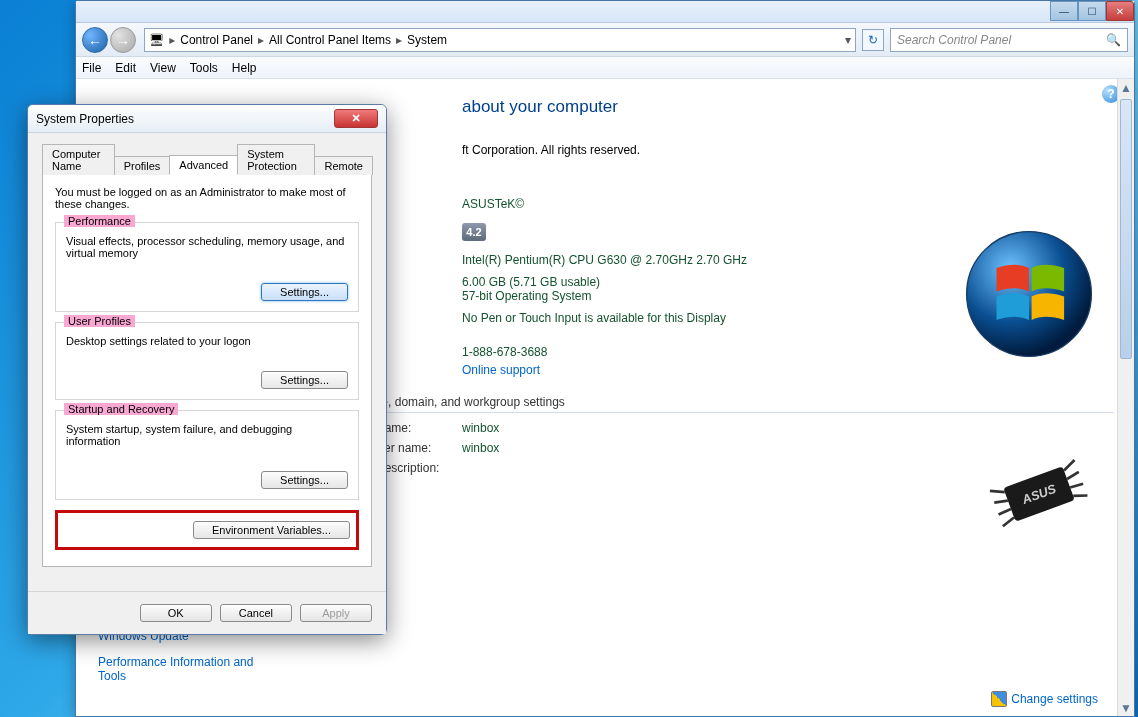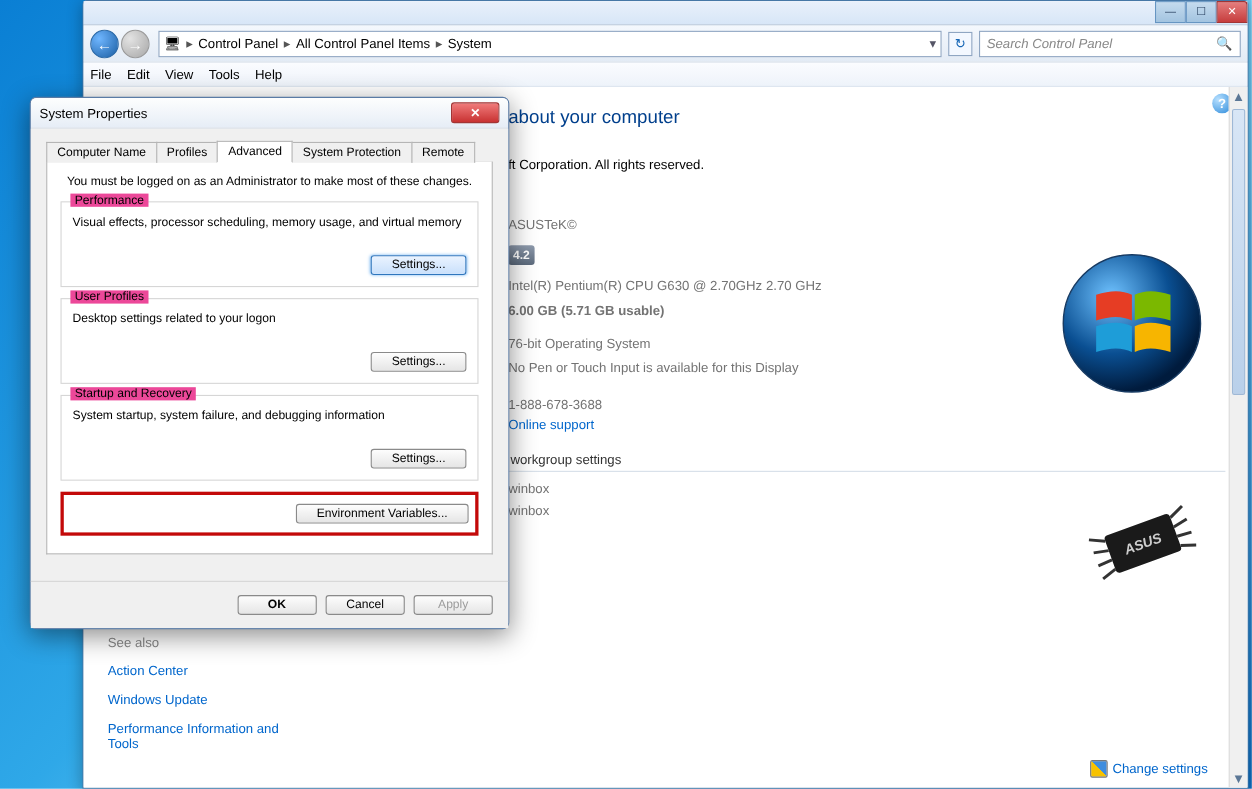--- a/index.html
+++ b/index.html
@@ -132,21 +132,21 @@
   }
   .section-head {
     font-size:12px;
     color:#333;
     padding-bottom:3px;
     border-bottom:1px solid #d5dee8;
     margin-bottom:8px;
   }
   .info-row { display:flex; font-size:12px; margin: 2px 0 6px 0; }
   .info-label { width: 160px; color:#333; flex-shrink:0; }
-  .info-val { color:#737373; }
+  .info-val { color:#14532d; }
   .link { color:#0066cc; cursor:pointer; }
   .rating-chip {
     display:inline-block; width:24px; height:18px;
     background: linear-gradient(#8e9aac,#5c6a7c);
     color:#fff; font-size:11px; font-weight:bold;
     border-radius:3px; text-align:center; line-height:18px;
     margin-right:6px;
   }
   .help-icon {
     position:absolute;
@@ -177,22 +177,22 @@
   .shield {
     width:16px;height:16px;
     background: linear-gradient(45deg,#f7c200 50%, #3f8dde 50%);
     border:1px solid #777; border-radius:2px;
   }
 
   
   .dialog {
     position:absolute;
     left: 27px;
-    top: 88px;
-    width: 436px;
+    top: 104px;
+    width: 360px;
     background: #f0f0f0;
     border: 1px solid #5a7ba5;
     border-radius:6px;
     box-shadow: 0 6px 24px rgba(0,0,0,.45);
     display:flex; flex-direction:column;
   }
   .dlg-titlebar {
     height: 28px;
     background: linear-gradient(#fdfefe,#e6edf6);
     border-bottom:1px solid #c8d3e0;
@@ -236,30 +236,30 @@
     z-index:1;
   }
   .inner-panel {
     background:#fff;
     border:1px solid #b5b5b5;
     border-top:none;
     padding: 12px 12px 16px 12px;
     margin-top:-13px;
     margin-bottom: 12px;
   }
-  .admin-note { font-size:11px; margin-bottom:12px;text-align:center; }
+  .admin-note { font-size:11px; margin-bottom:12px; }
   .groupbox {
     border:1px solid #d6d6d6;
     padding: 8px 10px 10px 10px;
     margin-bottom: 10px;
     position:relative;
   }
   .groupbox .gb-title {
     position:absolute; top:-8px; left:8px;
-    background:#ec4899; padding:0 4px;
+    background:#f9a8d4; padding:0 4px;
     font-size:11px;
   }
   .gb-desc { font-size:11px; margin-top:4px; margin-bottom:24px; }
   .settings-btn-row { text-align:right; }
   .w7-btn {
     border:1px solid #8a8a8a;
     border-radius:3px;
     background: linear-gradient(#fdfdfd,#e5e5e5);
     padding: 2px 18px;
     font-size:11px;
@@ -350,22 +350,22 @@
       </div>
 
       <div style="padding-left:160px; font-size:12px; margin-bottom:40px;">ft Corporation.  All rights reserved.</div>
 
       <div style="padding-left:160px;">
         <div class="info-val" style="margin-bottom:12px;">ASUSTeK©</div>
         <div style="display:flex;align-items:center;margin-bottom:12px;">
           <span class="rating-chip">4.2</span>
         </div>
         <div class="info-val" style="margin-bottom:8px;">Intel(R) Pentium(R) CPU G630 @ 2.70GHz  2.70 GHz</div>
-        <div class="info-val" style="margin-bottom:16px;font-weight:bold;">6.00 GB (5.71 GB usable)</div>
-        <div class="info-val" style="margin-bottom:8px;">76-bit Operating System</div>
+        <div class="info-val" style="margin-bottom:0;">6.00 GB (5.71 GB usable)</div>
+        <div class="info-val" style="margin-bottom:8px;">57-bit Operating System</div>
         <div class="info-val" style="margin-bottom:20px;">No Pen or Touch Input is available for this Display</div>
 
         <div class="info-val" style="margin-bottom:4px;">1-888-678-3688</div>
       </div>
 
       <div class="info-row" style="margin-top:2px;">
         <span class="info-label" style="padding-left:20px;">Website:</span>
         <span class="link">Online support</span>
       </div>
 
@@ -467,17 +467,17 @@
           <button class="w7-btn">Settings...</button>
         </div>
       </div>
 
       <div class="env-wrap">
         <button class="w7-btn">Environment Variables...</button>
       </div>
     </div>
   </div>
   <div class="dlg-buttons">
-    <button class="w7-btn" style="min-width:72px;font-weight:bold;">OK</button>
+    <button class="w7-btn" style="min-width:72px;">OK</button>
     <button class="w7-btn" style="min-width:72px;">Cancel</button>
     <button class="w7-btn disabled" style="min-width:72px;">Apply</button>
   </div>
 </div>
 
 </body></html>

